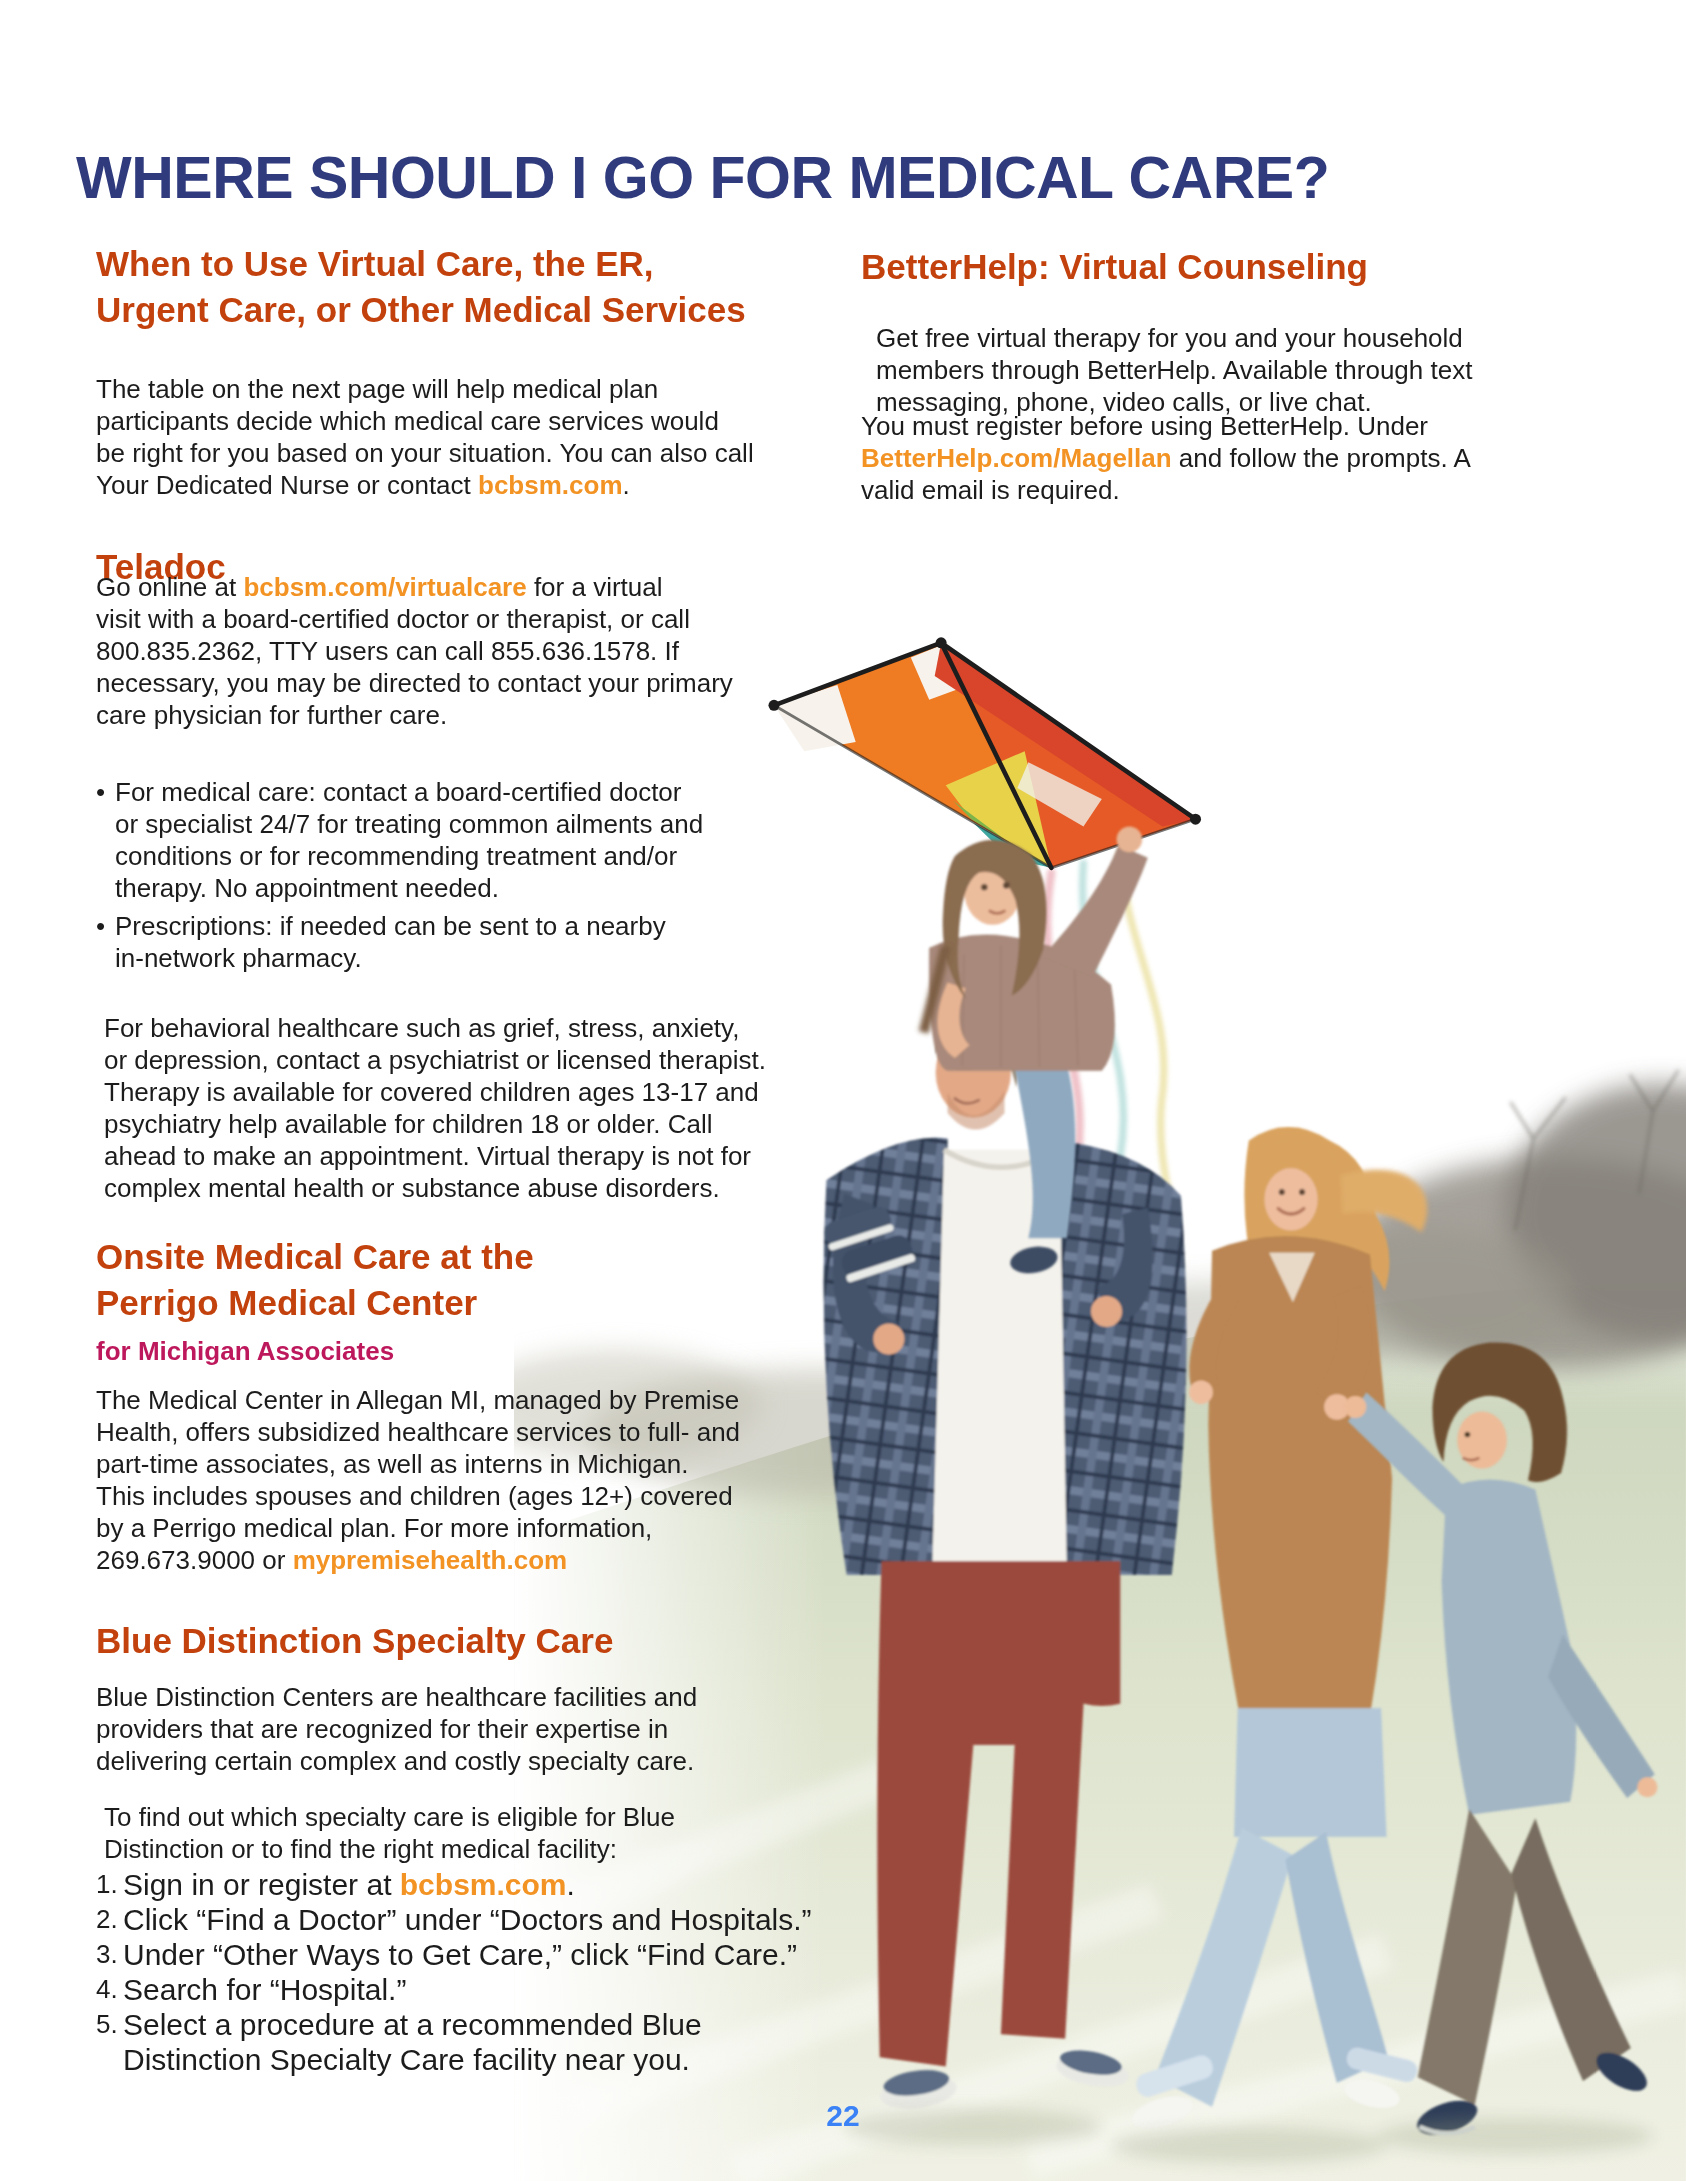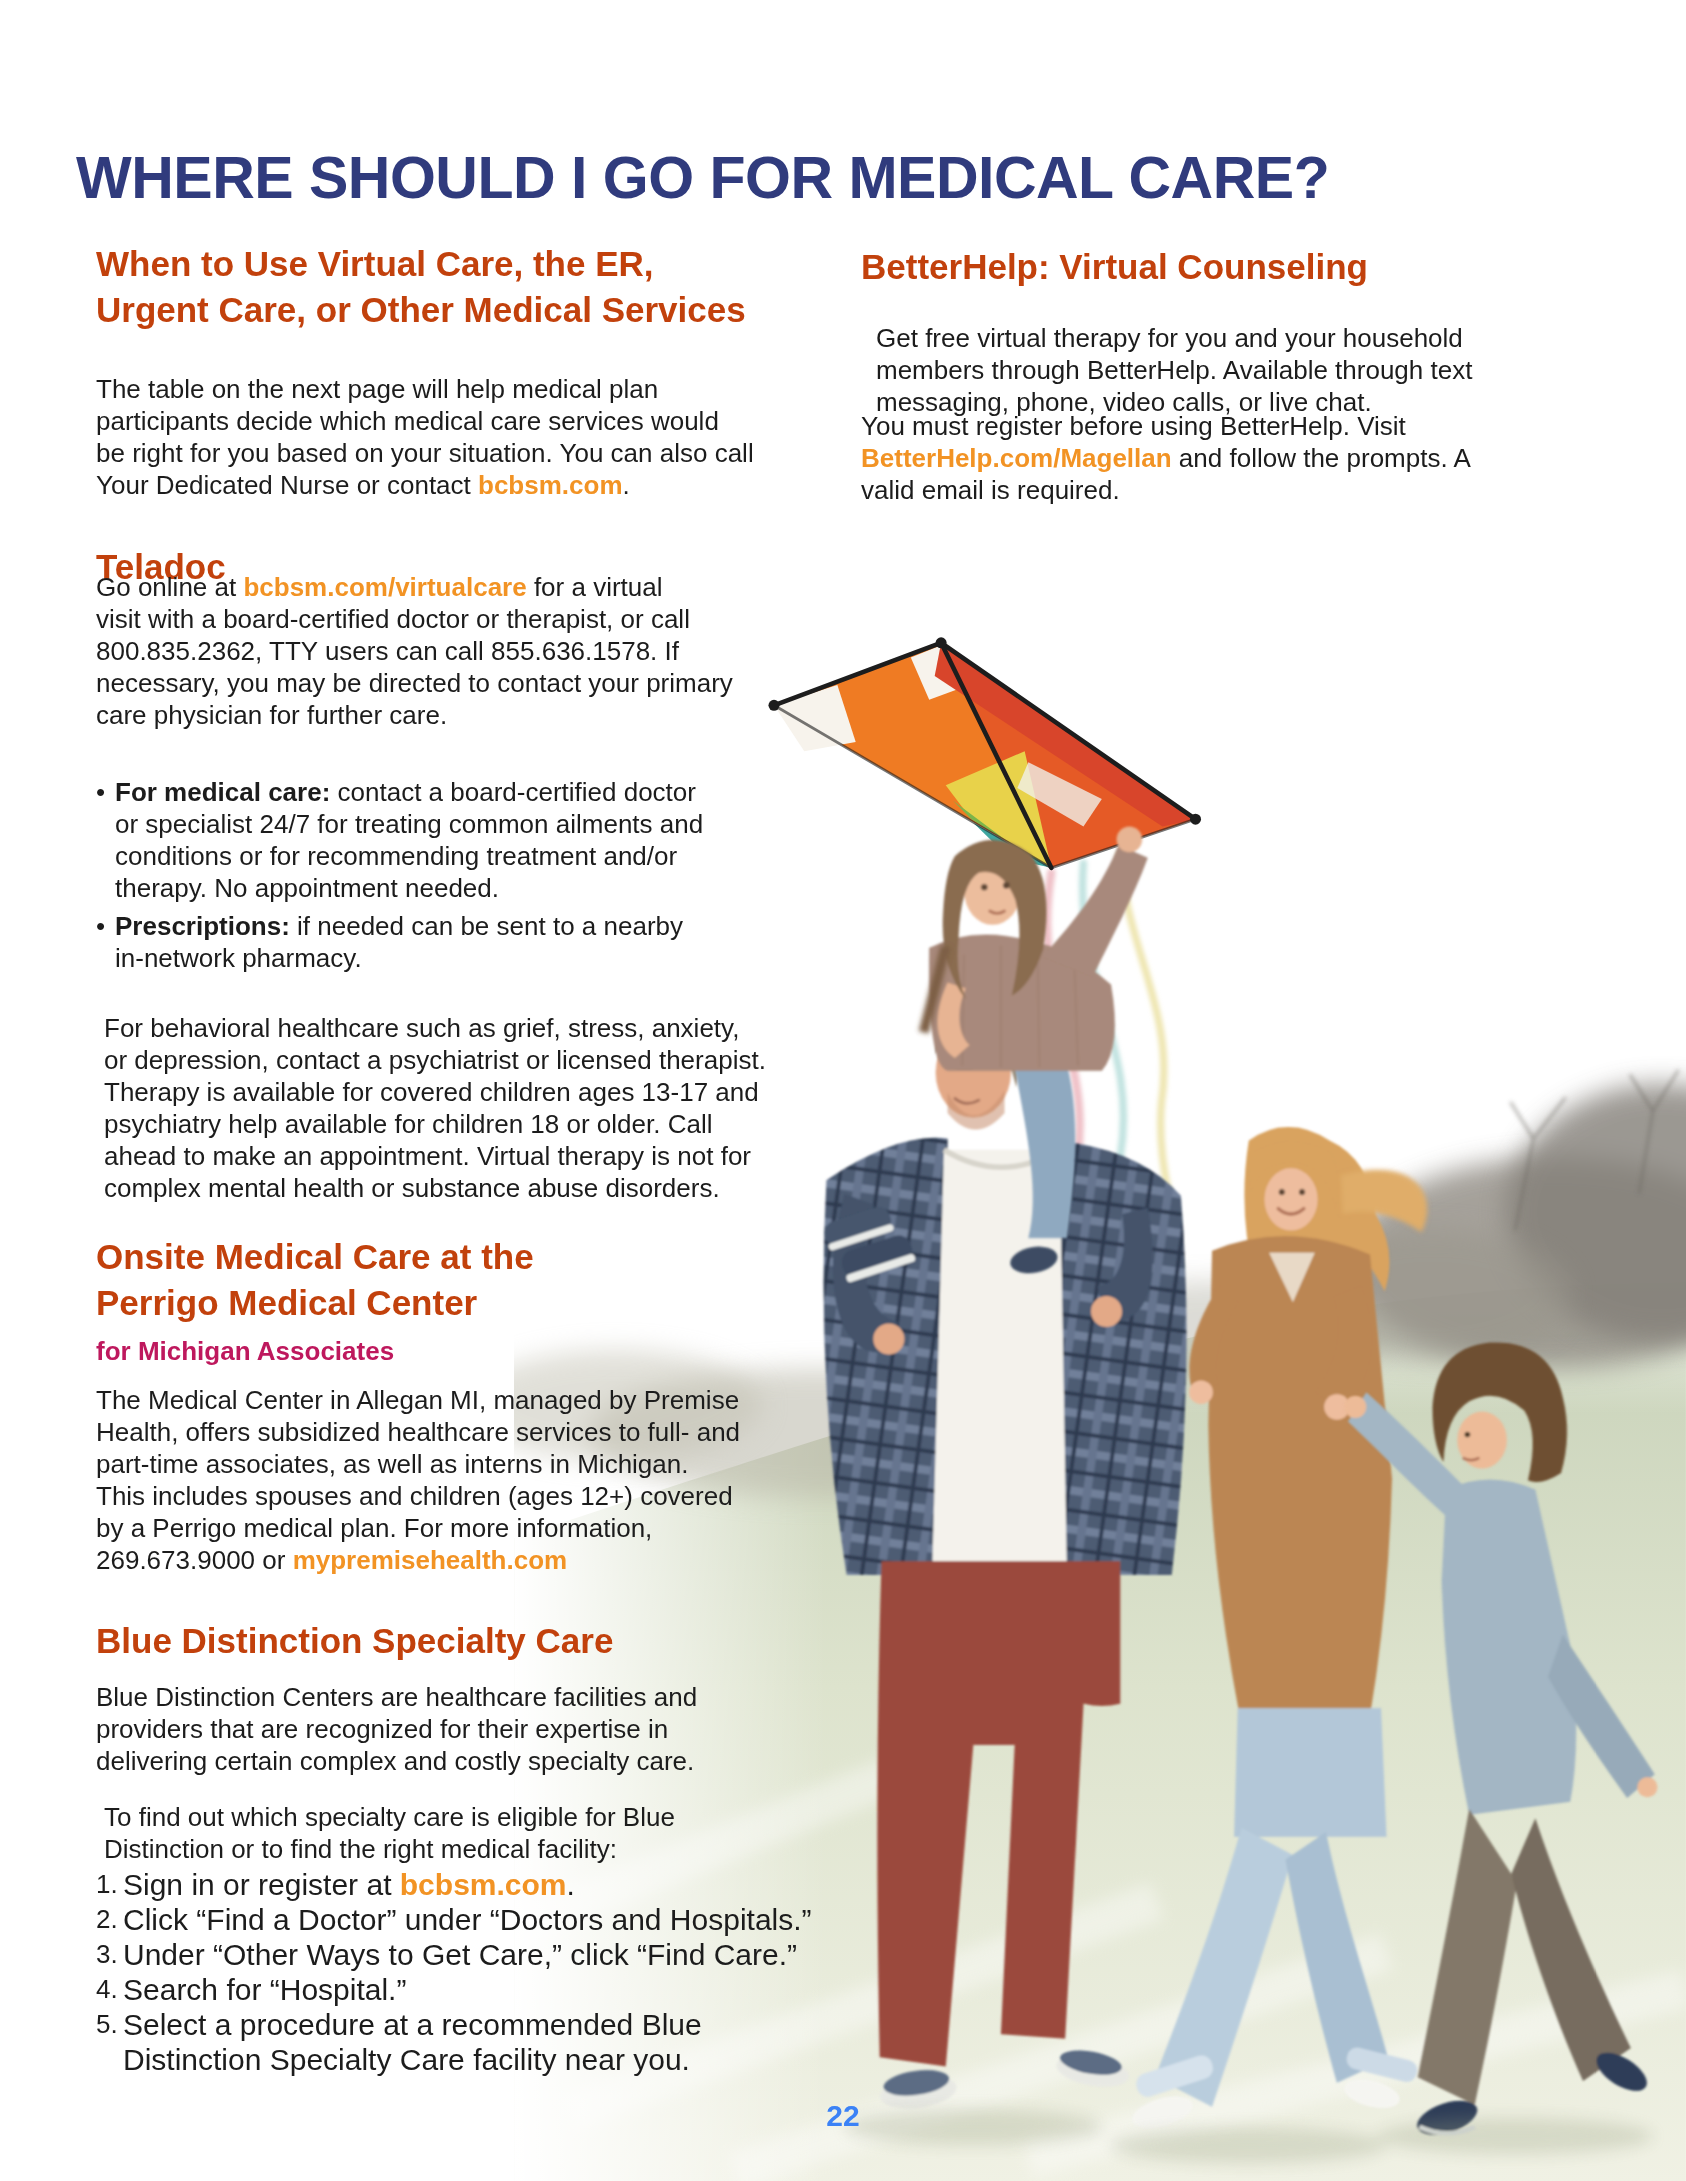--- a/index.html
+++ b/index.html
@@ -20,21 +20,21 @@
   .h3{
     font-size:26px;line-height:32px;font-weight:700;color:#be185d;
     white-space:pre-line;z-index:2;
   }
   .body-text{
     font-size:26px;line-height:32px;color:#1c1c1c;white-space:pre-line;z-index:2;
     width:771px;
   }
   .right-col{width:643px;}
   .lnk{color:#F29324;font-weight:700;text-decoration:none;cursor:pointer;}
-  b{font-weight:700;}
+  b{font-weight:400;}
   ul.bullets{list-style:none;margin:0;padding:0;z-index:2;}
   ul.bullets li{display:flex;margin:0 0 5.5px 0;}
   ul.bullets .marker{width:19px;flex:0 0 19px;font-size:26px;line-height:32px;}
   ul.bullets .b-content{font-size:26px;line-height:32px;white-space:pre-line;width:744px;}
   ol.steps{list-style:none;margin:0;padding:0;z-index:2;}
   ol.steps li{display:flex;}
   ol.steps .num{width:27px;flex:0 0 27px;font-size:26px;line-height:35px;}
   ol.steps .s-content{font-size:30px;line-height:35px;white-space:pre-line;width:725px;}
   .page-number{
     left:0;top:2097px;width:1686px;text-align:center;font-size:30px;line-height:37px;
@@ -319,18 +319,18 @@
 Distinction Specialty Care facility near you.</span>
   </li>
 </ol>
 
 <div class="abs h2" style="left:861px;top:244px;">BetterHelp: Virtual Counseling</div>
 
 <p class="abs body-text right-col" style="left:861px;top:307px;margin:15px;">Get free virtual therapy for you and your household
 members through BetterHelp. Available through text
 messaging, phone, video calls, or live chat.</p>
 
-<p class="abs body-text right-col" style="left:861px;top:410px;margin:0;"><span>You must register before using BetterHelp. Visit
+<p class="abs body-text right-col" style="left:861px;top:410px;margin:0;"><span>You must register before using BetterHelp. Under
 </span><a class="lnk">BetterHelp.com/Magellan</a><span> and follow the prompts. A
 valid email is required.</span></p>
 
 <div class="abs page-number">22</div>
 
 
 </body></html>

